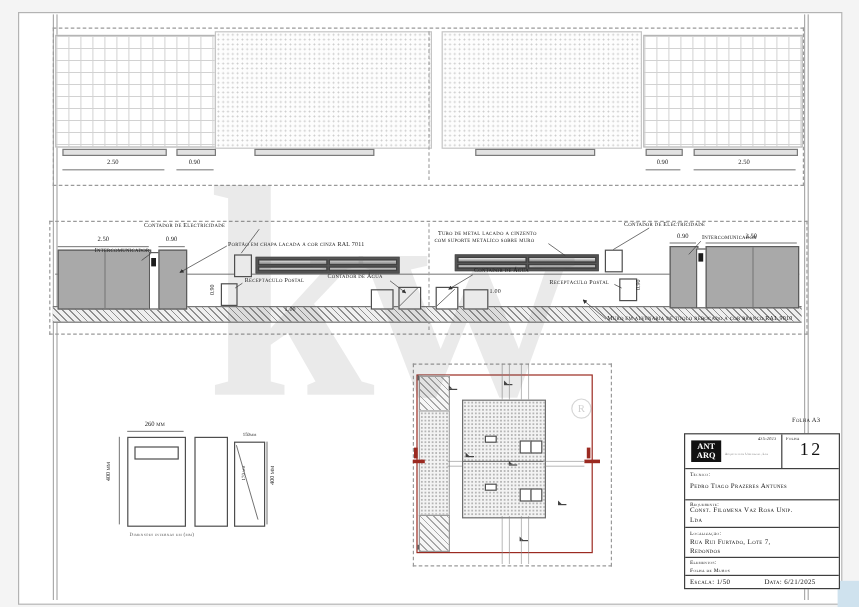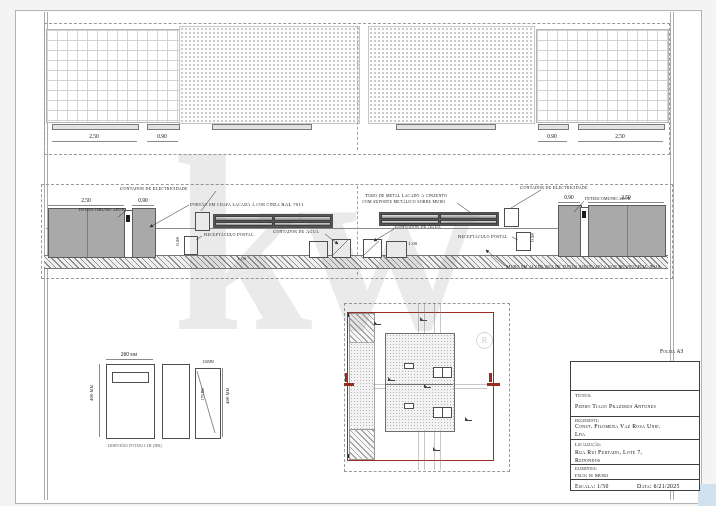--- a/index.html
+++ b/index.html
@@ -224,20 +224,31 @@
         <line x1="440.5" y1="430" x2="440.5" y2="470"></line>
       <line x1="373" y1="384.5" x2="385" y2="384.5"></line>
         <line x1="373" y1="388.5" x2="385" y2="388.5"></line>
       <line x1="453" y1="384.5" x2="487" y2="384.5"></line>
         <line x1="453" y1="388.5" x2="487" y2="388.5"></line>
     </g>
   </svg>
 
   <div class="abs lbl sc" style="left:660px;top:348px;font-size:5.5px;">Folha A3</div>
   <div class="abs tb">
+    <div class="tbrow" style="top:0;height:28px;border-top:none;">
+      <div class="logo">
+        <div>ANT</div>
+        <div>ARQ</div>
+      </div>
+      <div class="logosub sc">Arquitectura Unipessoal, Lda</div>
+      <div class="tblabel sc" style="right:52px;top:2px;font-size:3.6px;">435-2023</div>
+      <div style="position:absolute;left:80px;top:0;height:28px;border-left:1px solid #3f3f3f;"></div>
+      <div class="tblabel sc" style="left:84px;top:2px;font-size:3.6px;">Folha</div>
+      <div class="bignum sc" style="left:84px;width:42px;">12</div>
+    </div>
     <div class="tbrow" style="top:28px;height:26px;">
       <div class="tblabel sc" style="left:4px;top:2px;">Técnico:</div>
       <div class="tbval sc" style="left:4px;top:12px;">Pedro Tiago Prazeres Antunes</div>
     </div>
     <div class="tbrow" style="top:54px;height:23px;">
       <div class="tblabel sc" style="left:4px;top:1px;">Requerente:</div>
       <div class="tbval sc" style="left:4px;top:6px;">Const. Filomena Vaz Rosa Unip.</div>
       <div class="tbval sc" style="left:4px;top:14px;">Lda</div>
     </div>
     <div class="tbrow" style="top:77px;height:25px;">

